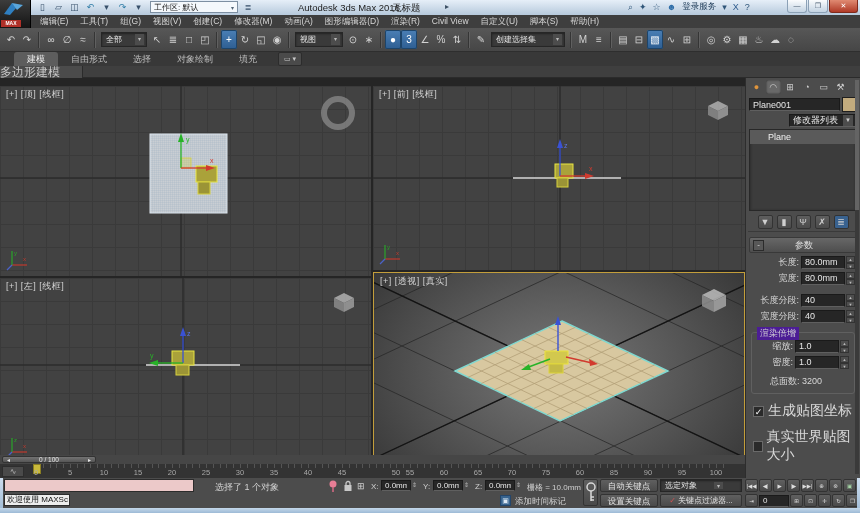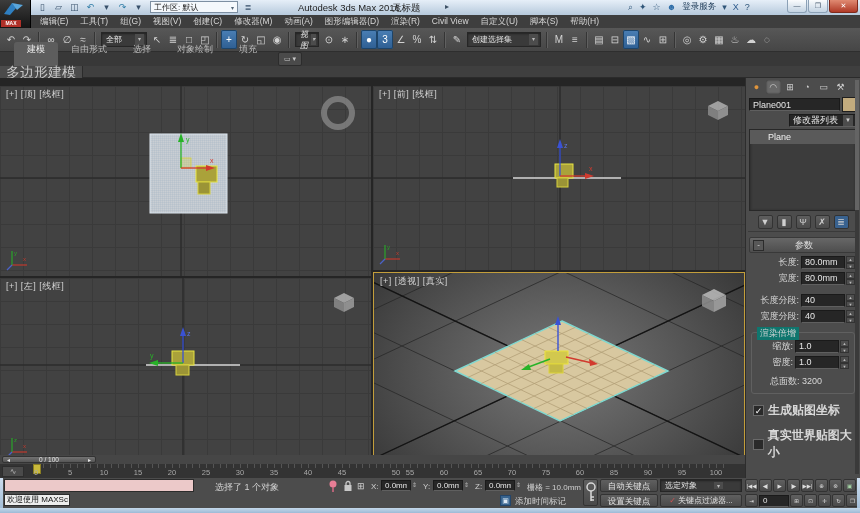--- a/index.html
+++ b/index.html
@@ -49,28 +49,28 @@
   .tsep{width:0;height:16px;margin:0 3px;border-left:1px solid #353535;border-right:1px solid #606060;flex:none;}
   .tdrop{height:15px;background:#3a3a3a;border:1px solid #262626;box-shadow:inset 0 1px 2px #222;
     display:flex;align-items:center;justify-content:space-between;padding:0 2px 0 4px;
     font-size:8px;color:#e2e2e2;margin:0 2px;flex:none;box-sizing:border-box;}
   .tdrop .arr{font-size:6px;color:#bbb;background:#4c4c4c;width:9px;height:11px;line-height:11px;
     text-align:center;margin-left:3px;}
 
   
   #ribbontabs{position:absolute;left:0;top:52px;width:860px;height:14px;background:#383838;
     display:flex;align-items:flex-end;padding-left:14px;box-sizing:border-box;}
-  .rtab{padding:0 13px;height:24px;line-height:14px;font-size:9px;color:#bdbdbd;white-space:nowrap;}
+  .rtab{padding:0 13px;height:14px;line-height:14px;font-size:9px;color:#bdbdbd;white-space:nowrap;}
   .rtab.active{background:#5d5d5d;color:#f0f0f0;border-radius:3px 3px 0 0;}
   #ribbon-toggle{margin-left:8px;height:12px;padding:0 5px;font-size:7px;color:#c9c9c9;
     background:#4a4a4a;border:1px solid #2c2c2c;border-radius:2px;line-height:11px;}
   #ribbonpanel{position:absolute;left:0;top:66px;width:860px;height:12px;background:#3f3f3f;
     border-bottom:1px solid #2b2b2b;box-sizing:border-box;}
   #ribbonpanel .ptab{width:82px;height:12px;background:#4b4b4b;border-right:1px solid #2b2b2b;
-    font-size:14px;color:#c8c8c8;text-align:center;line-height:12px;}
+    font-size:12px;color:#c8c8c8;text-align:left;line-height:12px;}
 
   
   #viewports{position:absolute;left:0;top:78px;width:745px;height:377px;background:#252525;}
   .vp{position:absolute;overflow:hidden;margin-top:8px;}
   .vp.wire{background-color:#424242;
     background-image:linear-gradient(to right,#3a3a3a 1px,transparent 1px),
                      linear-gradient(to bottom,#3a3a3a 1px,transparent 1px);
     background-size:23px 23px;}
   #vp-tl{left:0;top:0;width:371px;height:190px;}
   #vp-tr{left:373px;top:0;width:372px;height:184px;}
@@ -111,26 +111,26 @@
     line-height:7px;text-align:center;font-size:8px;color:#ddd;}
   .rollout-h .rtitle{flex:1;text-align:center;padding-right:15px;}
   .prow{display:flex;align-items:center;justify-content:flex-end;margin:3px 5px 0 0;}
   .plabel{font-size:9px;color:#d8d8d8;margin-right:2px;white-space:nowrap;}
   .pfield{width:44px;}
   .pspin{width:9px;margin-left:1px;display:flex;flex-direction:column;}
   .pspin span{height:6.5px;background:#4e4e4e;border:1px solid #333;font-size:4px;line-height:5px;
     text-align:center;color:#bbb;box-sizing:border-box;}
   #gap1{height:6px;}
   .groupbox{margin:9px 5px 0;border:1px solid #606060;border-radius:3px;position:relative;padding:4px 0 5px;}
-  .groupbox .glabel{position:absolute;top:-6px;left:5px;background:#0f766e;padding:0 3px;font-size:9px;color:#d8d8d8;}
+  .groupbox .glabel{position:absolute;top:-6px;left:5px;background:#4c1d95;padding:0 3px;font-size:9px;color:#d8d8d8;}
   .faces{font-size:9px;color:#d8d8d8;margin:6px 0 0 18px;}
   .checkrow{display:flex;align-items:center;margin:8px 0 0 7px;gap:4px;}
   .checkbox{width:11px;height:11px;background:#2a2a2a;border:1px solid #6a6a6a;font-size:9px;
     line-height:10px;text-align:center;color:#fff;box-sizing:border-box;}
-  .checklabel{font-size:12px;color:#d8d8d8;font-weight:bold;}
+  .checklabel{font-size:14px;color:#d8d8d8;}
   #cp-scroll{position:absolute;right:1px;top:2px;width:4px;height:394px;background:#3a3a3a;}
   #cp-thumb{position:absolute;top:0;left:0;width:4px;height:130px;background:#646464;}
 
   
   #timeline{position:absolute;left:0;top:455px;width:745px;height:23px;background:#3d3d3d;}
   #tslider{position:absolute;left:0;top:0;width:745px;height:9px;background:#464646;border-bottom:1px solid #2b2b2b;}
   #thandle{position:absolute;left:2px;top:1px;width:94px;height:7px;background:linear-gradient(#737373,#565656);
     border:1px solid #333;border-radius:2px;font-size:6.5px;line-height:6px;color:#e4e4e4;
     display:flex;justify-content:space-between;align-items:center;padding:0 3px;box-sizing:border-box;}
   #truler{position:absolute;left:0;top:9px;width:745px;height:14px;background:#333;
@@ -262,21 +262,21 @@
     <div class="tbtn">↖</div>
     <div class="tbtn">≣</div>
     <div class="tbtn">□</div>
     <div class="tbtn">◰</div>
     <div class="tsep"></div>
     <div class="tbtn active">+</div>
     <div class="tbtn">↻</div>
     <div class="tbtn">◱</div>
     <div class="tbtn">◉</div>
     <div class="tsep"></div>
-    <div class="tdrop" style="width: 24px; font-style: italic;">
+    <div class="tdrop" style="width: 48px;">
       <span>视图</span>
       <span class="arr">▾</span>
     </div>
     <div class="tbtn">⊙</div>
     <div class="tbtn">∗</div>
     <div class="tsep"></div>
     <div class="tbtn active">●</div>
     <div class="tbtn active">3</div>
     <div class="tbtn">∠</div>
     <div class="tbtn">%</div>

